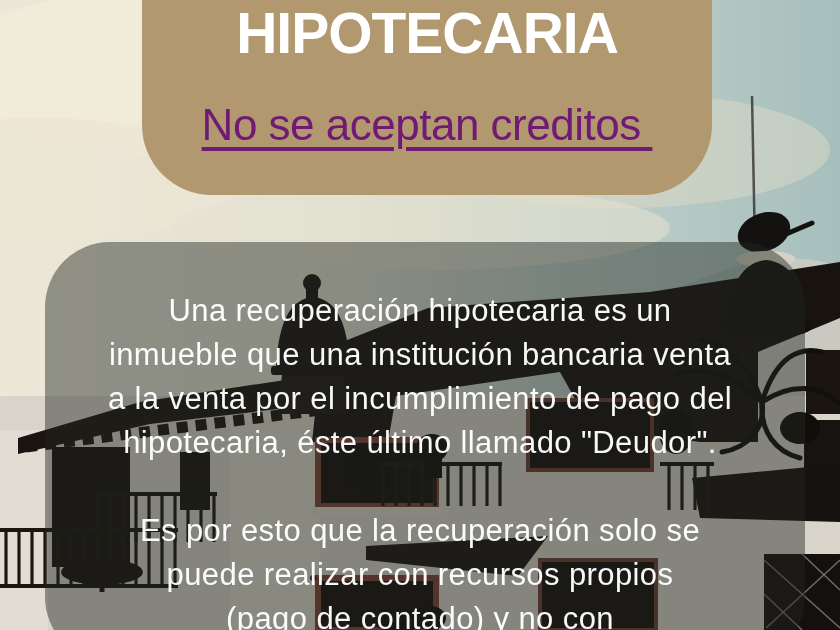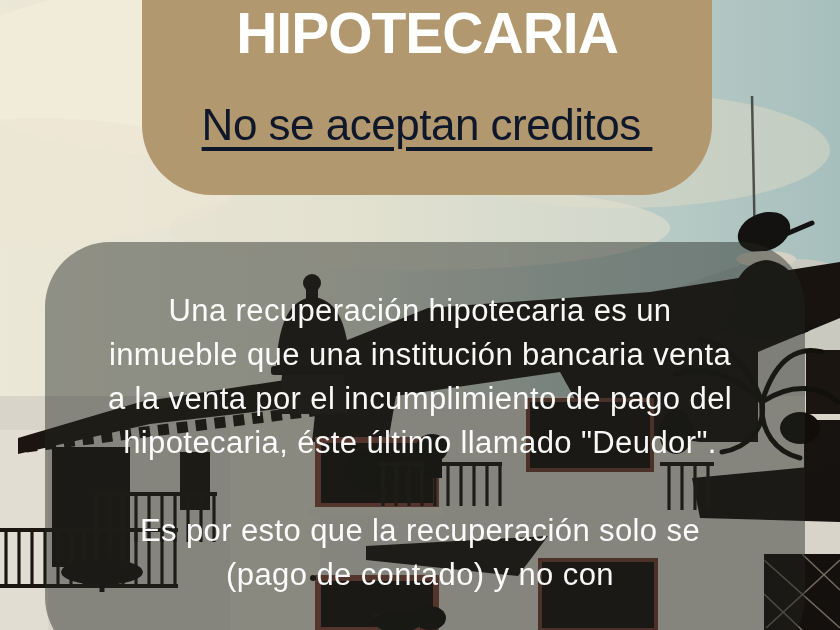--- a/index.html
+++ b/index.html
@@ -18,21 +18,21 @@
     border-radius:70px;background:#b2986e;
   }
   .banner-title{
     position:absolute;left:0;top:81px;width:100%;text-align:center;
     font-size:57px;line-height:55px;font-weight:700;letter-spacing:-1px;
     color:#ffffff;white-space:nowrap;
   }
   .banner-subtitle{
     position:absolute;left:0;top:177px;width:100%;text-align:center;
     font-size:44px;line-height:46px;font-weight:400;letter-spacing:-0.5px;
-    color:#0f172a;white-space:nowrap;
+    color:#701a75;white-space:nowrap;
   }
   .banner-subtitle span{
     text-decoration:underline;
     text-decoration-thickness:4px;
     text-underline-offset:7px;
   }
   .body-text{
     position:absolute;left:58px;top:281px;width:724px;
     text-align:center;color:rgba(255,255,255,0.97);
     font-size:31px;line-height:44px;letter-spacing:0.4px;
@@ -163,17 +163,18 @@
 
   <div class="body-text">
     <div class="para">
       <div>Una recuperación hipotecaria es un</div>
       <div>inmueble que una institución bancaria venta</div>
       <div>a la venta por el incumplimiento de pago del</div>
       <div>hipotecaria, éste último llamado "Deudor".</div>
     </div>
     <div class="para">
       <div>Es por esto que la recuperación solo se</div>
+      <div>puede realizar con recursos propios</div>
       <div>(pago de contado) y no con</div>
     </div>
   </div>
 
 </div>
 
 </body></html>

